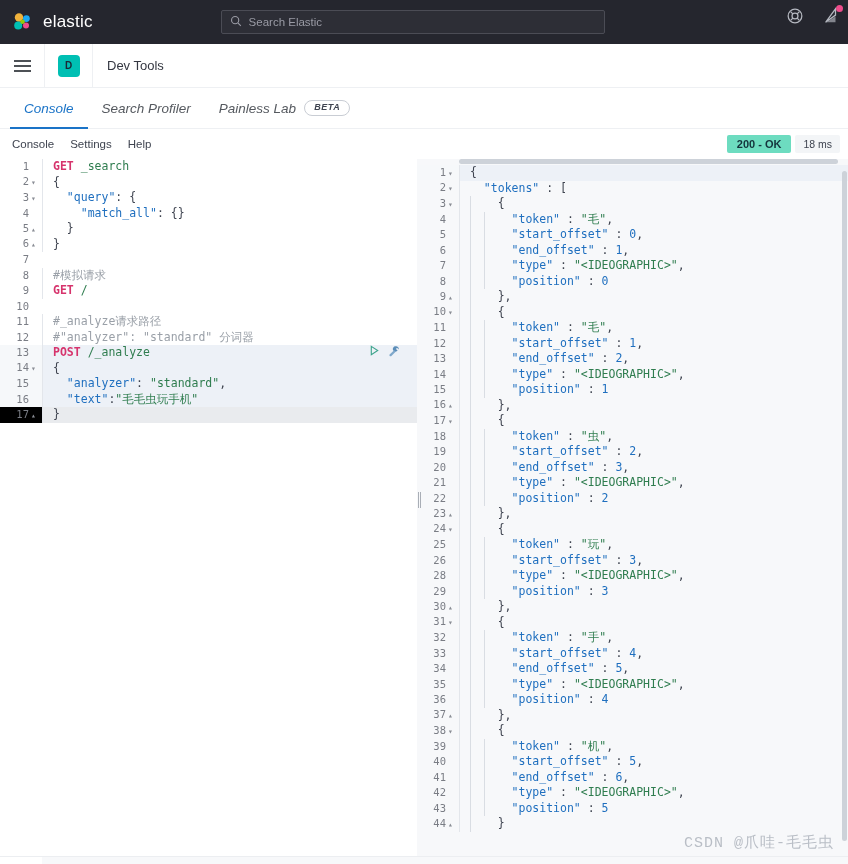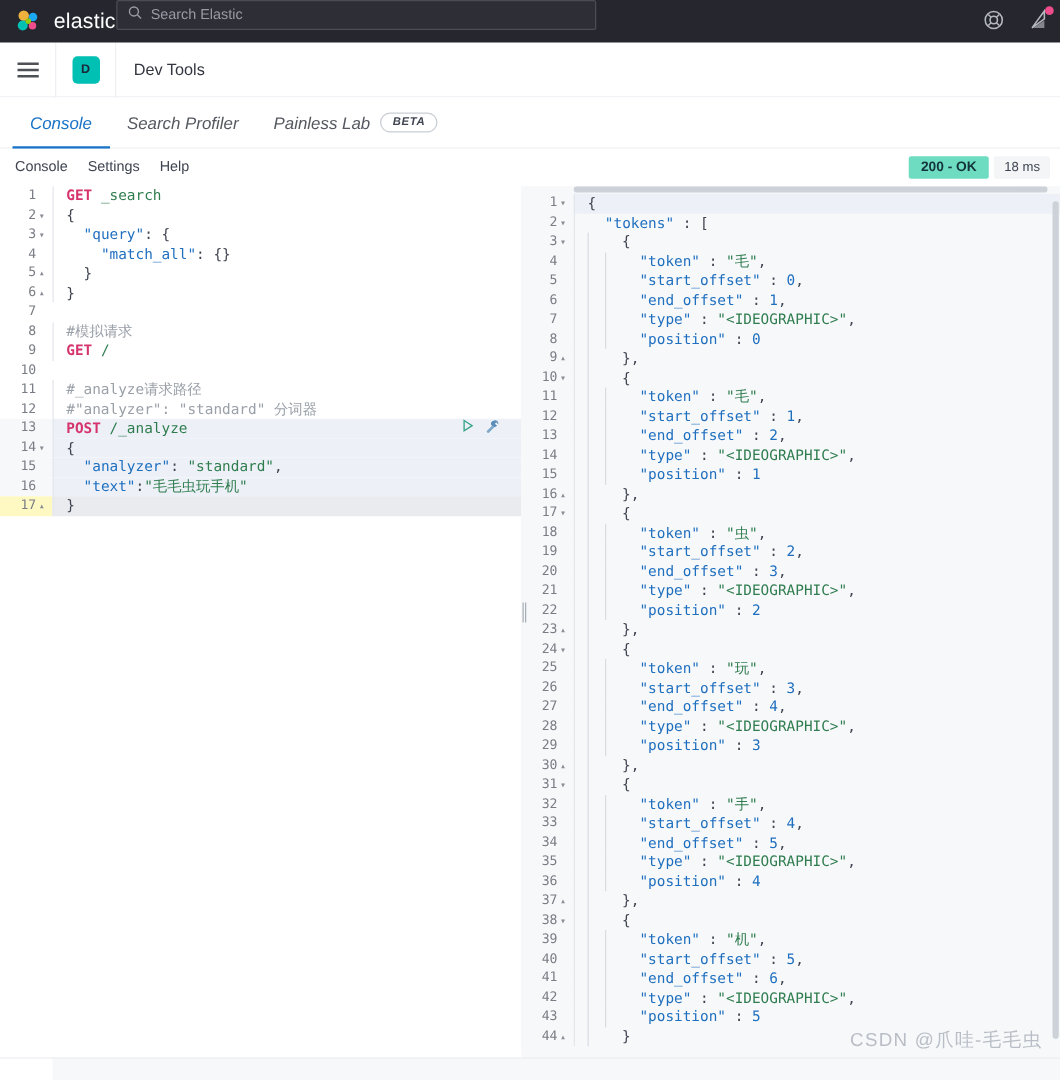--- a/index.html
+++ b/index.html
@@ -5,33 +5,34 @@
   * { box-sizing: border-box; margin: 0; padding: 0; }
   html, body {
     width: 848px; height: 864px;
     font-family: "Liberation Sans", sans-serif;
     background: #ffffff;
     overflow: hidden;
   }
 
   
   .global-header {
-    height: 34px;
+    height: 44px;
     background: #25262e;
     display: flex;
+    align-items: center;
     padding: 0 10px 0 12px;
     position: relative;
   }
   .brand { display: flex; align-items: center; gap: 9px; }
   .brand-logo { width: 22px; height: 22px; position: relative; }
   .brand-name {
     color: #ffffff; font-size: 17px; letter-spacing: .2px;
     font-family: "Liberation Sans", sans-serif;
   }
-  .search-wrap { }
+  .search-wrap { margin-left: 128px; }
   .search-box {
     width: 384px; height: 24px;
     background: #2d2e36;
     border: 1px solid #4b4c55;
     border-radius: 2px;
     display: flex; align-items: center;
     padding: 0 8px; gap: 7px;
   }
   .search-box .mag { flex: none; }
   .search-ph { color: #9a9ba5; font-size: 11.5px; }
@@ -140,21 +141,21 @@
   .pane-right .gutter { width: 42px; background: #f7f8fa; }
   .fold { display: inline-block; width: 9px; color: #8a8d95; font-size: 8px; text-align: center; }
   .codecell { flex: 1; padding-left: 10px; position: relative; }
   .pane-left .codecell { border-left: 1px solid #e3e6eb; }
   .pane-right .codecell { border-left: 1px solid #e3e6eb; }
 
   
   .row.req-active .codecell { background: #edf1f7; }
   .row.req-active .gutter { background: #f6f8fa; }
   .row.cursor-line .codecell { background: #e9ebee; }
-  .row.cursor-line .gutter { background: #fef9c3; }
+  .row.cursor-line .gutter { background: #000000; }
 
   
   .k-method { color: #d6336c; font-weight: bold; }
   .k-url    { color: #2f7d4f; }
   .k-key    { color: #1f6fbf; }
   .k-str    { color: #2f7d4f; }
   .k-num    { color: #1f6fbf; }
   .k-punct  { color: #3f4450; }
   .k-comment{ color: #9aa0a8; }
   .k-brace  { color: #3f4450; }
@@ -190,21 +191,21 @@
   
   .h-scroll-top {
     position: absolute; left: 42px; right: 10px; top: 0; height: 5px;
     background: #cdd2d9; border-radius: 3px;
   }
 
   
   .watermark {
     position: absolute; right: 14px; bottom: 4px;
     font-size: 15px; color: #b9bec6;
-    font-family: Liberation Sans, sans-serif;
+    font-family: Liberation Mono, monospace;
     letter-spacing: 1px; white-space: nowrap;
     pointer-events: none;
   }
 
   
   .bottom-strip {
     height: 20px; background: #f7f8fa;
     border-top: 1px solid #eceef1;
     position: relative;
   }
@@ -357,21 +358,20 @@
         <div class="row"><div class="gutter">17<span class="fold">▾</span></div><div class="codecell"><span class="k-brace">    {</span><span class="guide" style="left: 10px;"></span></div></div>
         <div class="row"><div class="gutter">18<span class="fold"></span></div><div class="codecell"><span class="k-punct">      </span><span class="k-key">"token"</span><span class="k-punct"> : </span><span class="k-str">"虫"</span><span class="k-punct">,</span><span class="guide" style="left: 10px;"></span><span class="guide" style="left: 24px;"></span></div></div>
         <div class="row"><div class="gutter">19<span class="fold"></span></div><div class="codecell"><span class="k-punct">      </span><span class="k-key">"start_offset"</span><span class="k-punct"> : </span><span class="k-num">2</span><span class="k-punct">,</span><span class="guide" style="left: 10px;"></span><span class="guide" style="left: 24px;"></span></div></div>
         <div class="row"><div class="gutter">20<span class="fold"></span></div><div class="codecell"><span class="k-punct">      </span><span class="k-key">"end_offset"</span><span class="k-punct"> : </span><span class="k-num">3</span><span class="k-punct">,</span><span class="guide" style="left: 10px;"></span><span class="guide" style="left: 24px;"></span></div></div>
         <div class="row"><div class="gutter">21<span class="fold"></span></div><div class="codecell"><span class="k-punct">      </span><span class="k-key">"type"</span><span class="k-punct"> : </span><span class="k-str">"&lt;IDEOGRAPHIC&gt;"</span><span class="k-punct">,</span><span class="guide" style="left: 10px;"></span><span class="guide" style="left: 24px;"></span></div></div>
         <div class="row"><div class="gutter">22<span class="fold"></span></div><div class="codecell"><span class="k-punct">      </span><span class="k-key">"position"</span><span class="k-punct"> : </span><span class="k-num">2</span><span class="guide" style="left: 10px;"></span><span class="guide" style="left: 24px;"></span></div></div>
         <div class="row"><div class="gutter">23<span class="fold">▴</span></div><div class="codecell"><span class="k-brace">    },</span><span class="guide" style="left: 10px;"></span></div></div>
         <div class="row"><div class="gutter">24<span class="fold">▾</span></div><div class="codecell"><span class="k-brace">    {</span><span class="guide" style="left: 10px;"></span></div></div>
         <div class="row"><div class="gutter">25<span class="fold"></span></div><div class="codecell"><span class="k-punct">      </span><span class="k-key">"token"</span><span class="k-punct"> : </span><span class="k-str">"玩"</span><span class="k-punct">,</span><span class="guide" style="left: 10px;"></span><span class="guide" style="left: 24px;"></span></div></div>
         <div class="row"><div class="gutter">26<span class="fold"></span></div><div class="codecell"><span class="k-punct">      </span><span class="k-key">"start_offset"</span><span class="k-punct"> : </span><span class="k-num">3</span><span class="k-punct">,</span><span class="guide" style="left: 10px;"></span><span class="guide" style="left: 24px;"></span></div></div>
-        <div class="row"><div class="gutter">27<span class="fold"></span></div><div class="codecell"><span class="k-punct">      </span><span class="k-key">"end_offset"</span><span class="k-punct"> : </span><span class="k-num">4</span><span class="k-punct">,</span><span class="guide" style="left: 10px;"></span><span class="guide" style="left: 24px;"></span></div></div>
         <div class="row"><div class="gutter">28<span class="fold"></span></div><div class="codecell"><span class="k-punct">      </span><span class="k-key">"type"</span><span class="k-punct"> : </span><span class="k-str">"&lt;IDEOGRAPHIC&gt;"</span><span class="k-punct">,</span><span class="guide" style="left: 10px;"></span><span class="guide" style="left: 24px;"></span></div></div>
         <div class="row"><div class="gutter">29<span class="fold"></span></div><div class="codecell"><span class="k-punct">      </span><span class="k-key">"position"</span><span class="k-punct"> : </span><span class="k-num">3</span><span class="guide" style="left: 10px;"></span><span class="guide" style="left: 24px;"></span></div></div>
         <div class="row"><div class="gutter">30<span class="fold">▴</span></div><div class="codecell"><span class="k-brace">    },</span><span class="guide" style="left: 10px;"></span></div></div>
         <div class="row"><div class="gutter">31<span class="fold">▾</span></div><div class="codecell"><span class="k-brace">    {</span><span class="guide" style="left: 10px;"></span></div></div>
         <div class="row"><div class="gutter">32<span class="fold"></span></div><div class="codecell"><span class="k-punct">      </span><span class="k-key">"token"</span><span class="k-punct"> : </span><span class="k-str">"手"</span><span class="k-punct">,</span><span class="guide" style="left: 10px;"></span><span class="guide" style="left: 24px;"></span></div></div>
         <div class="row"><div class="gutter">33<span class="fold"></span></div><div class="codecell"><span class="k-punct">      </span><span class="k-key">"start_offset"</span><span class="k-punct"> : </span><span class="k-num">4</span><span class="k-punct">,</span><span class="guide" style="left: 10px;"></span><span class="guide" style="left: 24px;"></span></div></div>
         <div class="row"><div class="gutter">34<span class="fold"></span></div><div class="codecell"><span class="k-punct">      </span><span class="k-key">"end_offset"</span><span class="k-punct"> : </span><span class="k-num">5</span><span class="k-punct">,</span><span class="guide" style="left: 10px;"></span><span class="guide" style="left: 24px;"></span></div></div>
         <div class="row"><div class="gutter">35<span class="fold"></span></div><div class="codecell"><span class="k-punct">      </span><span class="k-key">"type"</span><span class="k-punct"> : </span><span class="k-str">"&lt;IDEOGRAPHIC&gt;"</span><span class="k-punct">,</span><span class="guide" style="left: 10px;"></span><span class="guide" style="left: 24px;"></span></div></div>
         <div class="row"><div class="gutter">36<span class="fold"></span></div><div class="codecell"><span class="k-punct">      </span><span class="k-key">"position"</span><span class="k-punct"> : </span><span class="k-num">4</span><span class="guide" style="left: 10px;"></span><span class="guide" style="left: 24px;"></span></div></div>
         <div class="row"><div class="gutter">37<span class="fold">▴</span></div><div class="codecell"><span class="k-brace">    },</span><span class="guide" style="left: 10px;"></span></div></div>

